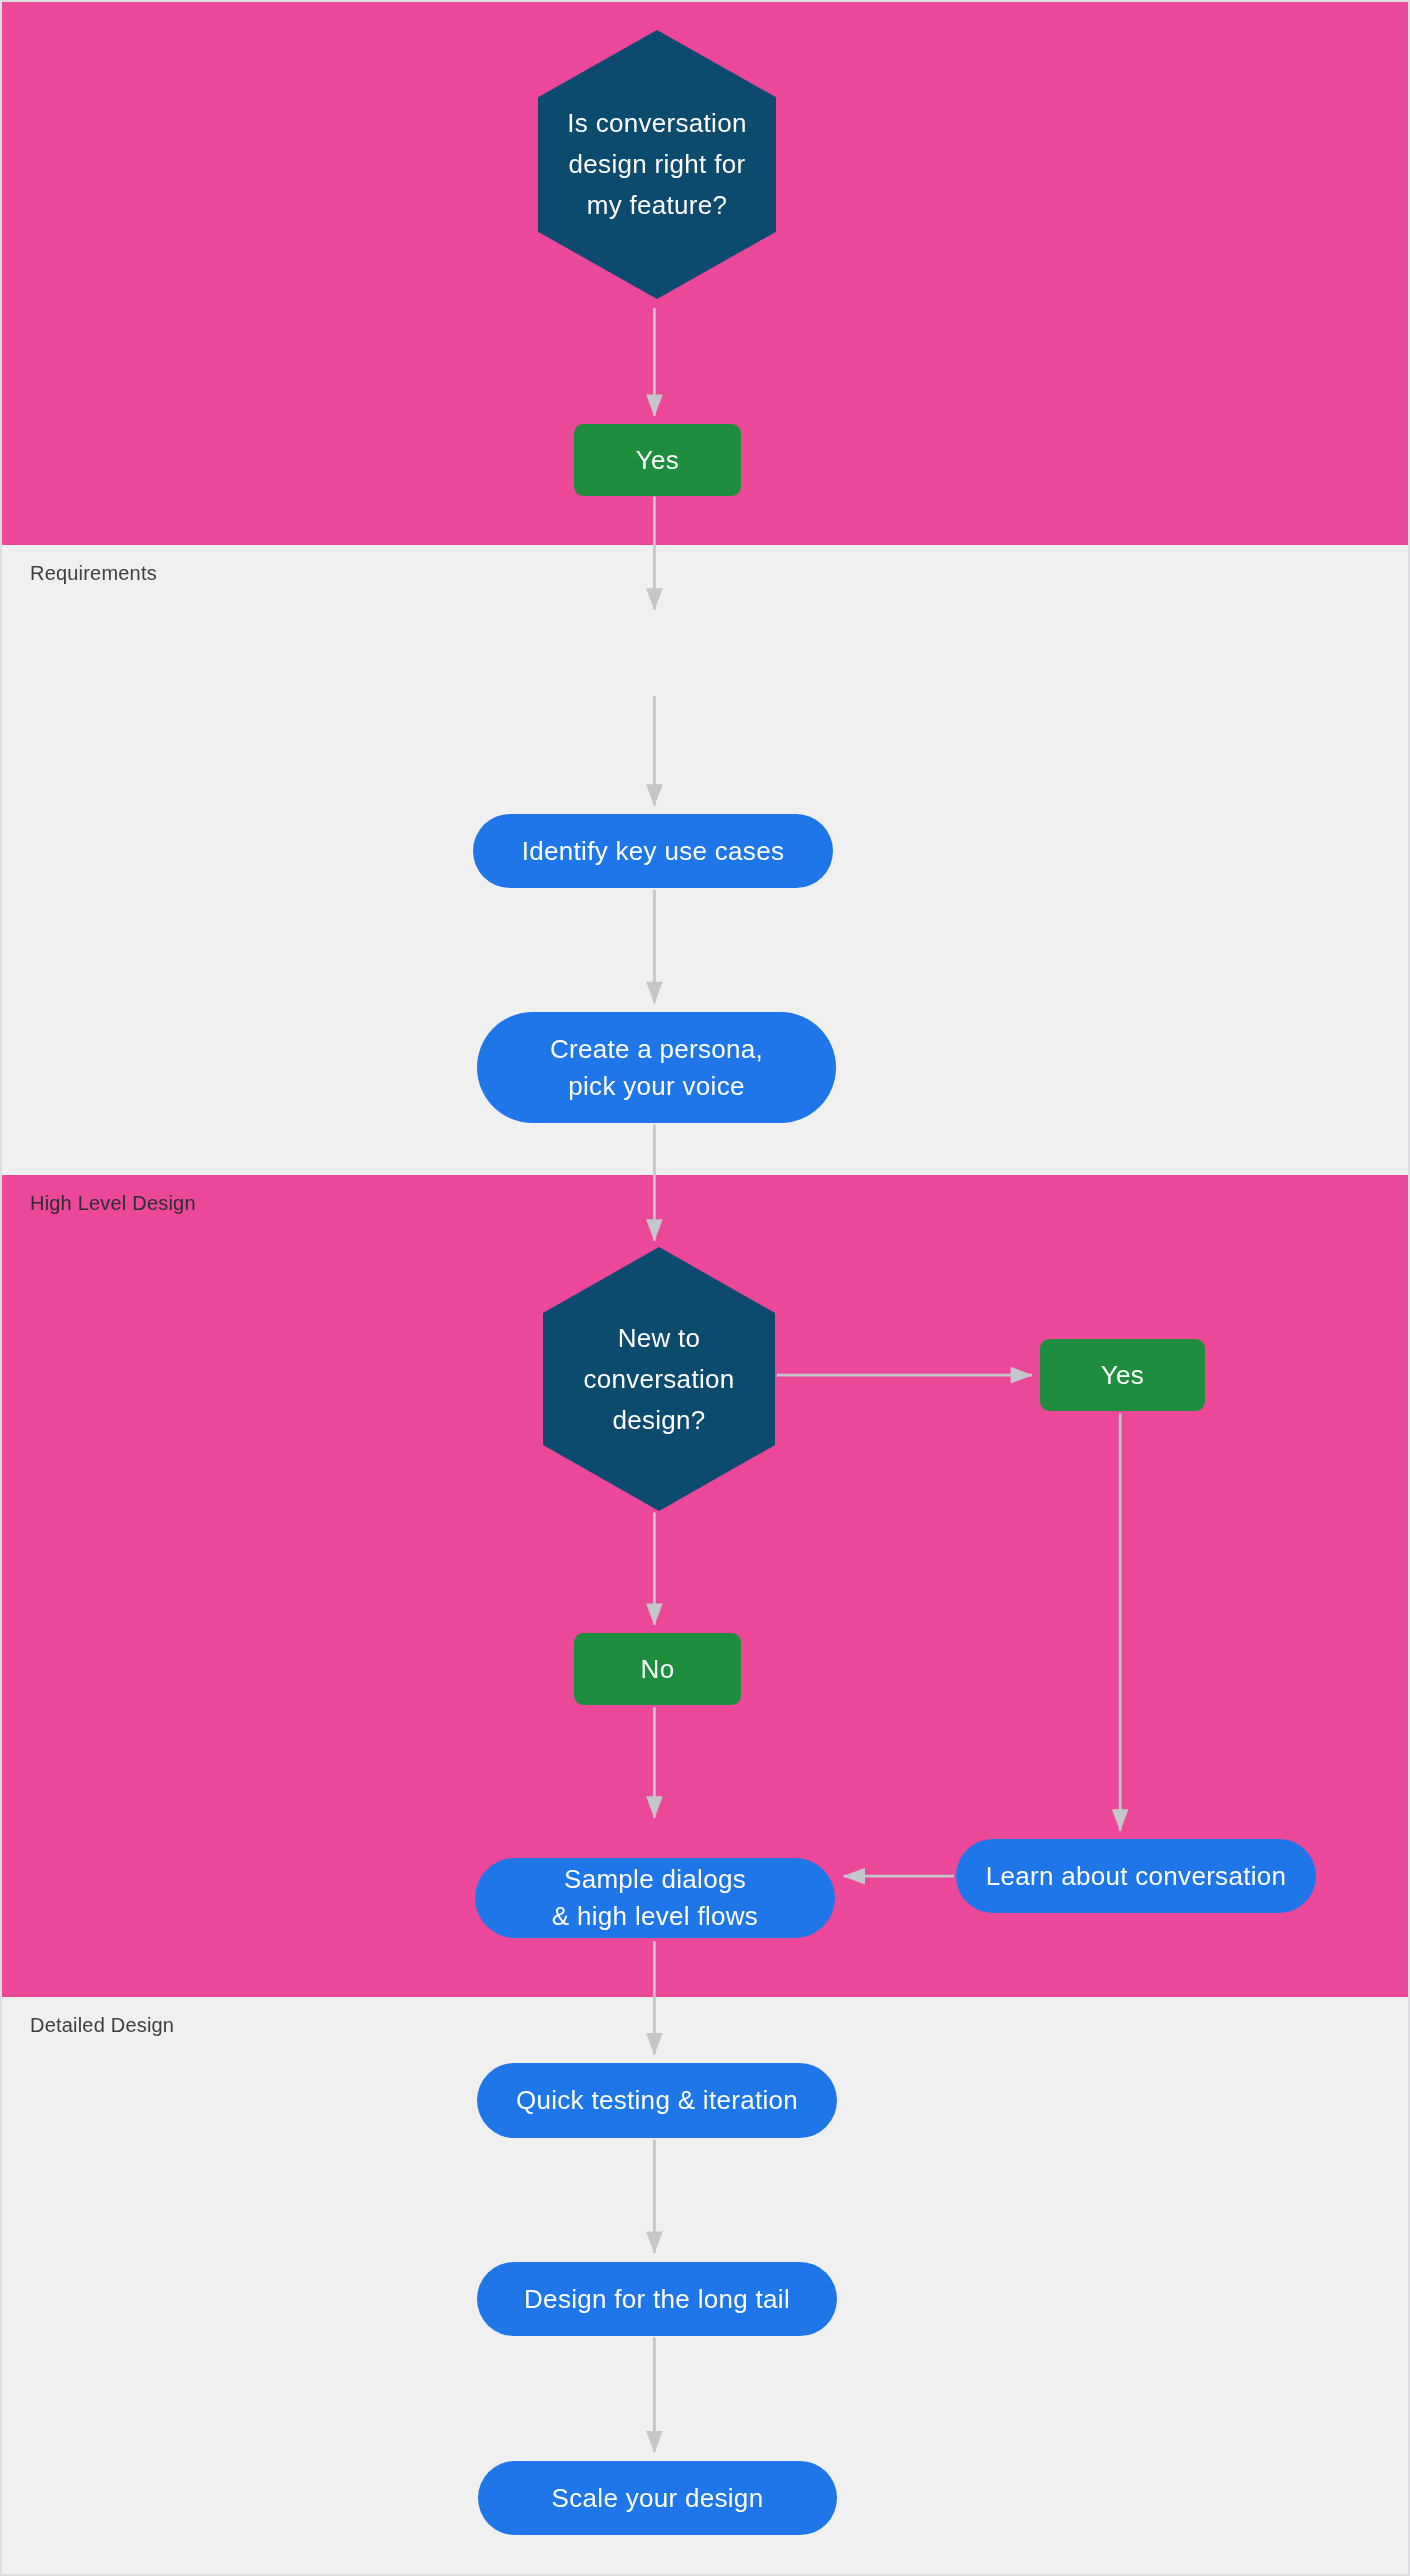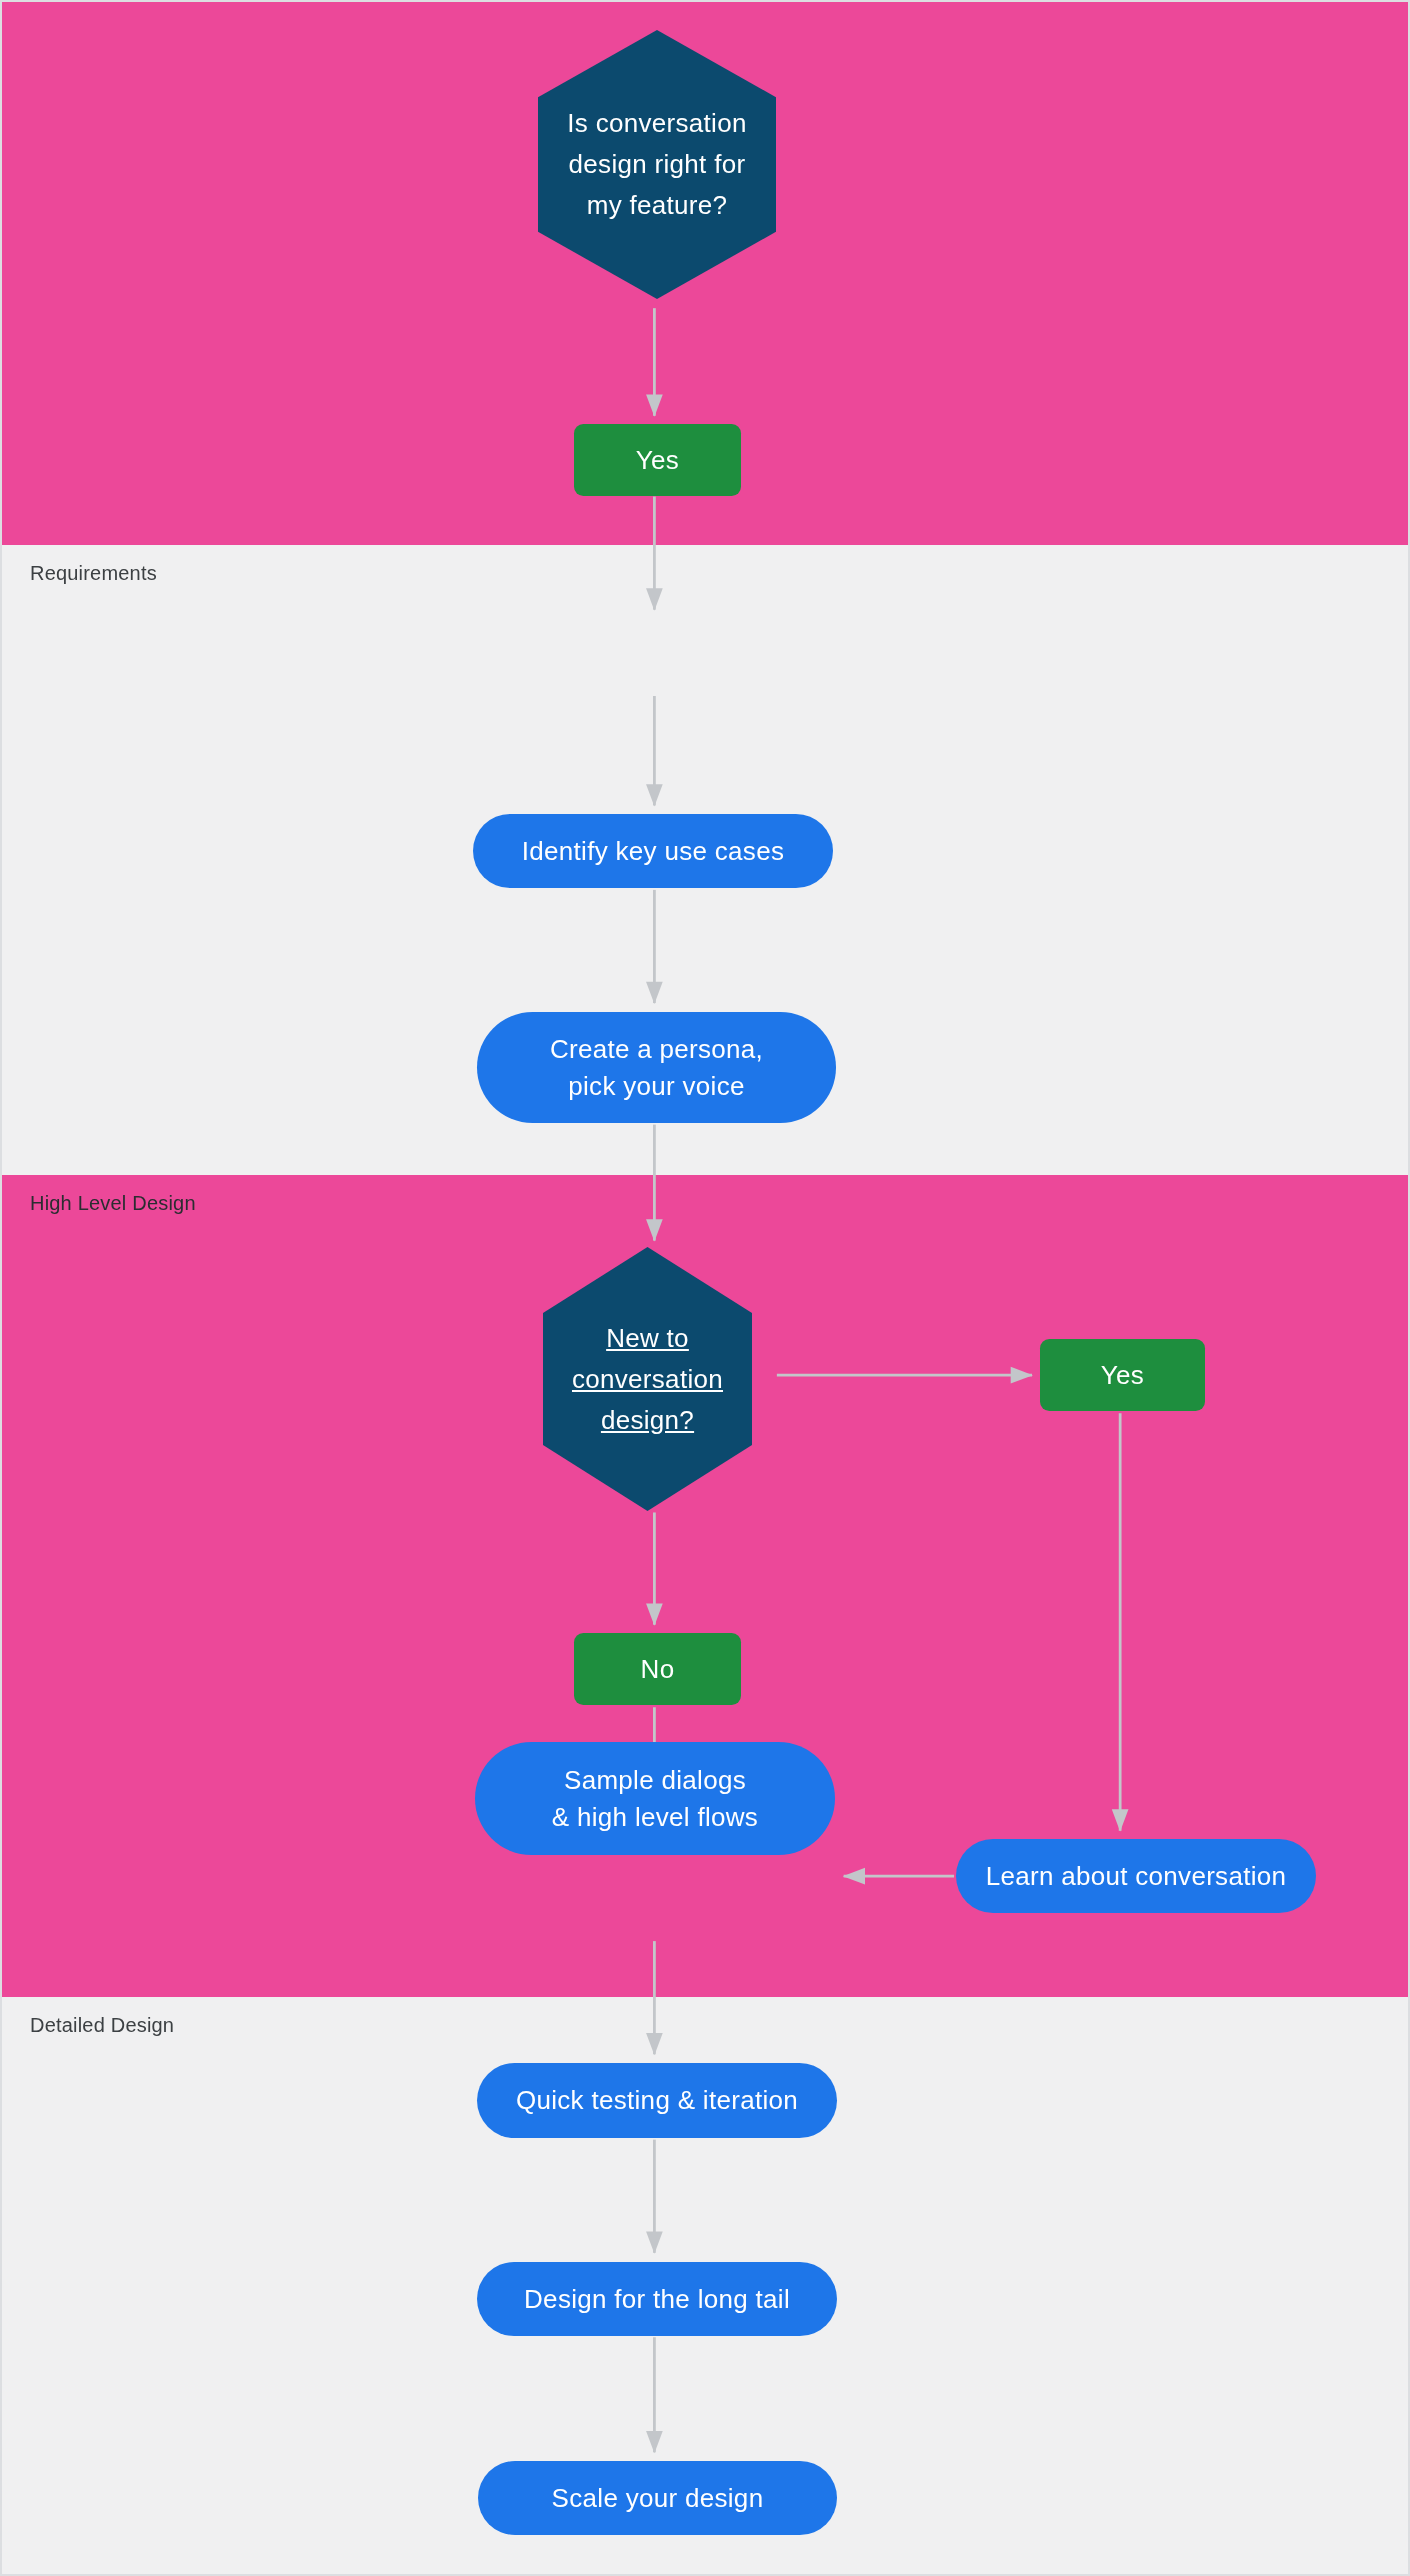--- a/index.html
+++ b/index.html
@@ -59,24 +59,24 @@
     background: #1e76e9;
     border-radius: 57px;
   }
 
   
   #hex-start     { left: 536px;  top: 28px;   width: 238px; height: 269px; }
   #btn-yes-start { left: 572px;  top: 422px;  width: 167px; height: 72px;  }
   #pill-users    { left: 471px;  top: 616px;  width: 360px; height: 74px;  }
   #pill-usecases { left: 471px;  top: 812px;  width: 360px; height: 74px;  }
   #pill-persona  { left: 475px;  top: 1010px; width: 359px; height: 111px; }
-  #hex-new       { left: 541px;  top: 1245px; width: 209px; height: 264px; text-decoration: underline; }
+  #hex-new       { left: 541px;  top: 1245px; width: 232px; height: 264px; }
   #btn-yes-new   { left: 1038px; top: 1337px; width: 165px; height: 72px;  }
   #btn-no-new    { left: 572px;  top: 1631px; width: 167px; height: 72px;  }
-  #pill-sample   { left: 473px;  top: 1740px; width: 360px; height: 113px; }
+  #pill-sample   { left: 473px;  top: 1856px; width: 360px; height: 80px; }
   #pill-learn    { left: 954px; top: 1837px; width: 360px; height: 74px;  }
   #pill-quick    { left: 475px;  top: 2061px; width: 360px; height: 75px;  }
   #pill-longtail { left: 475px;  top: 2260px; width: 360px; height: 74px;  }
   #pill-scale    { left: 476px;  top: 2459px; width: 359px; height: 74px;  }
 </style>
 </head>
 <body>
 
 <div id="canvas">
 

